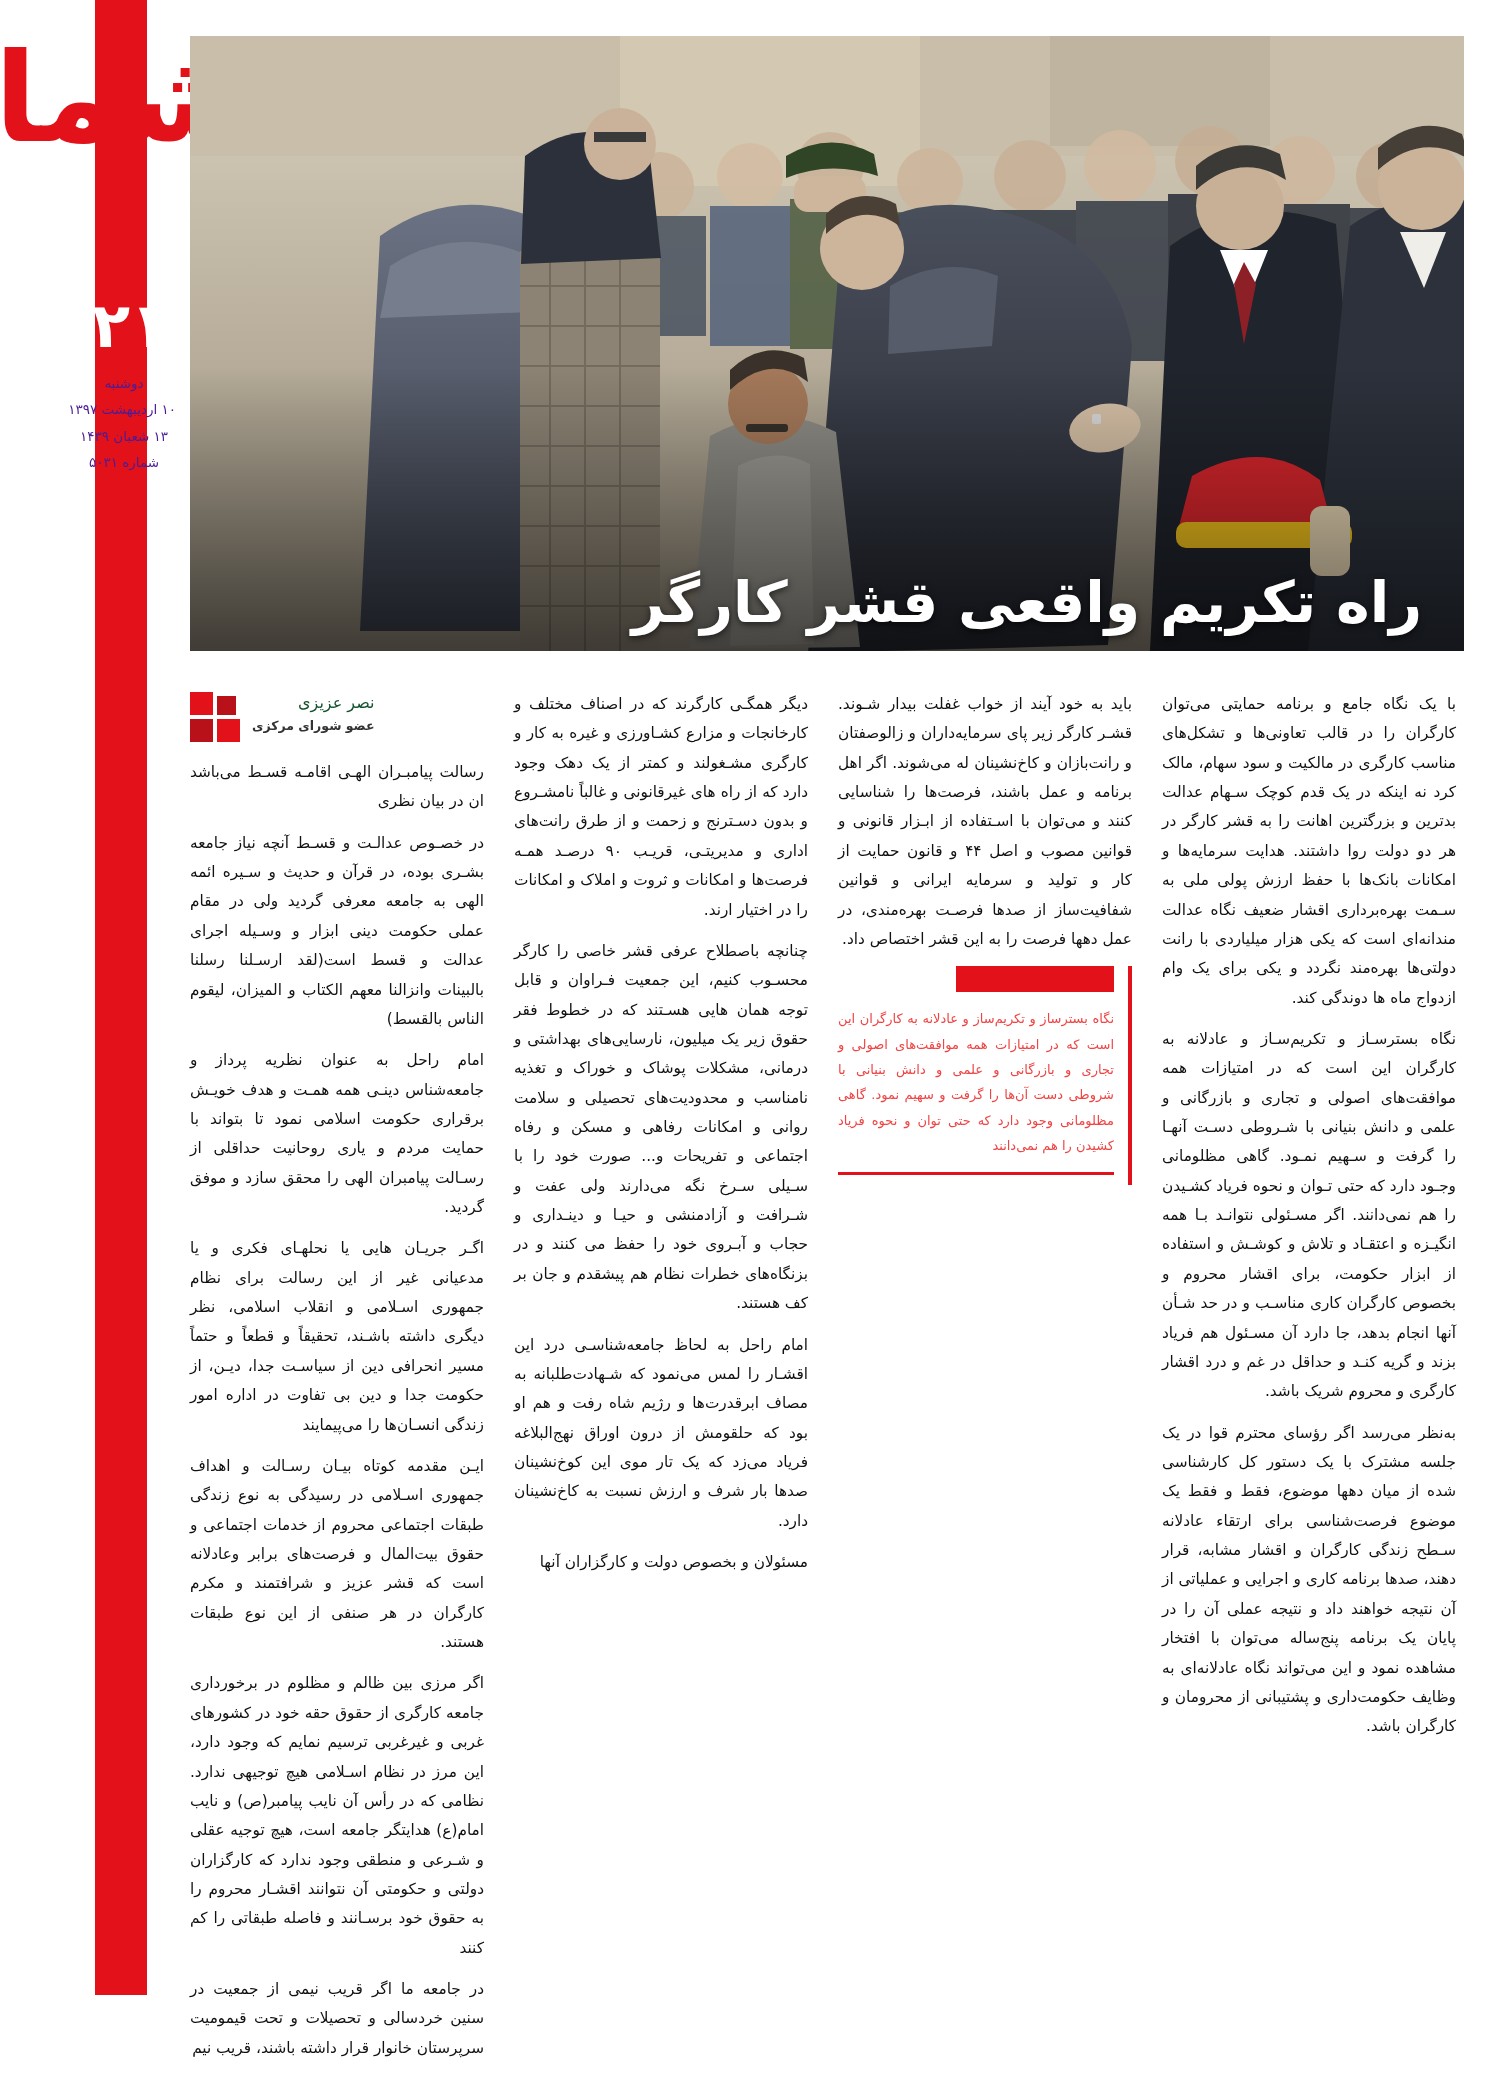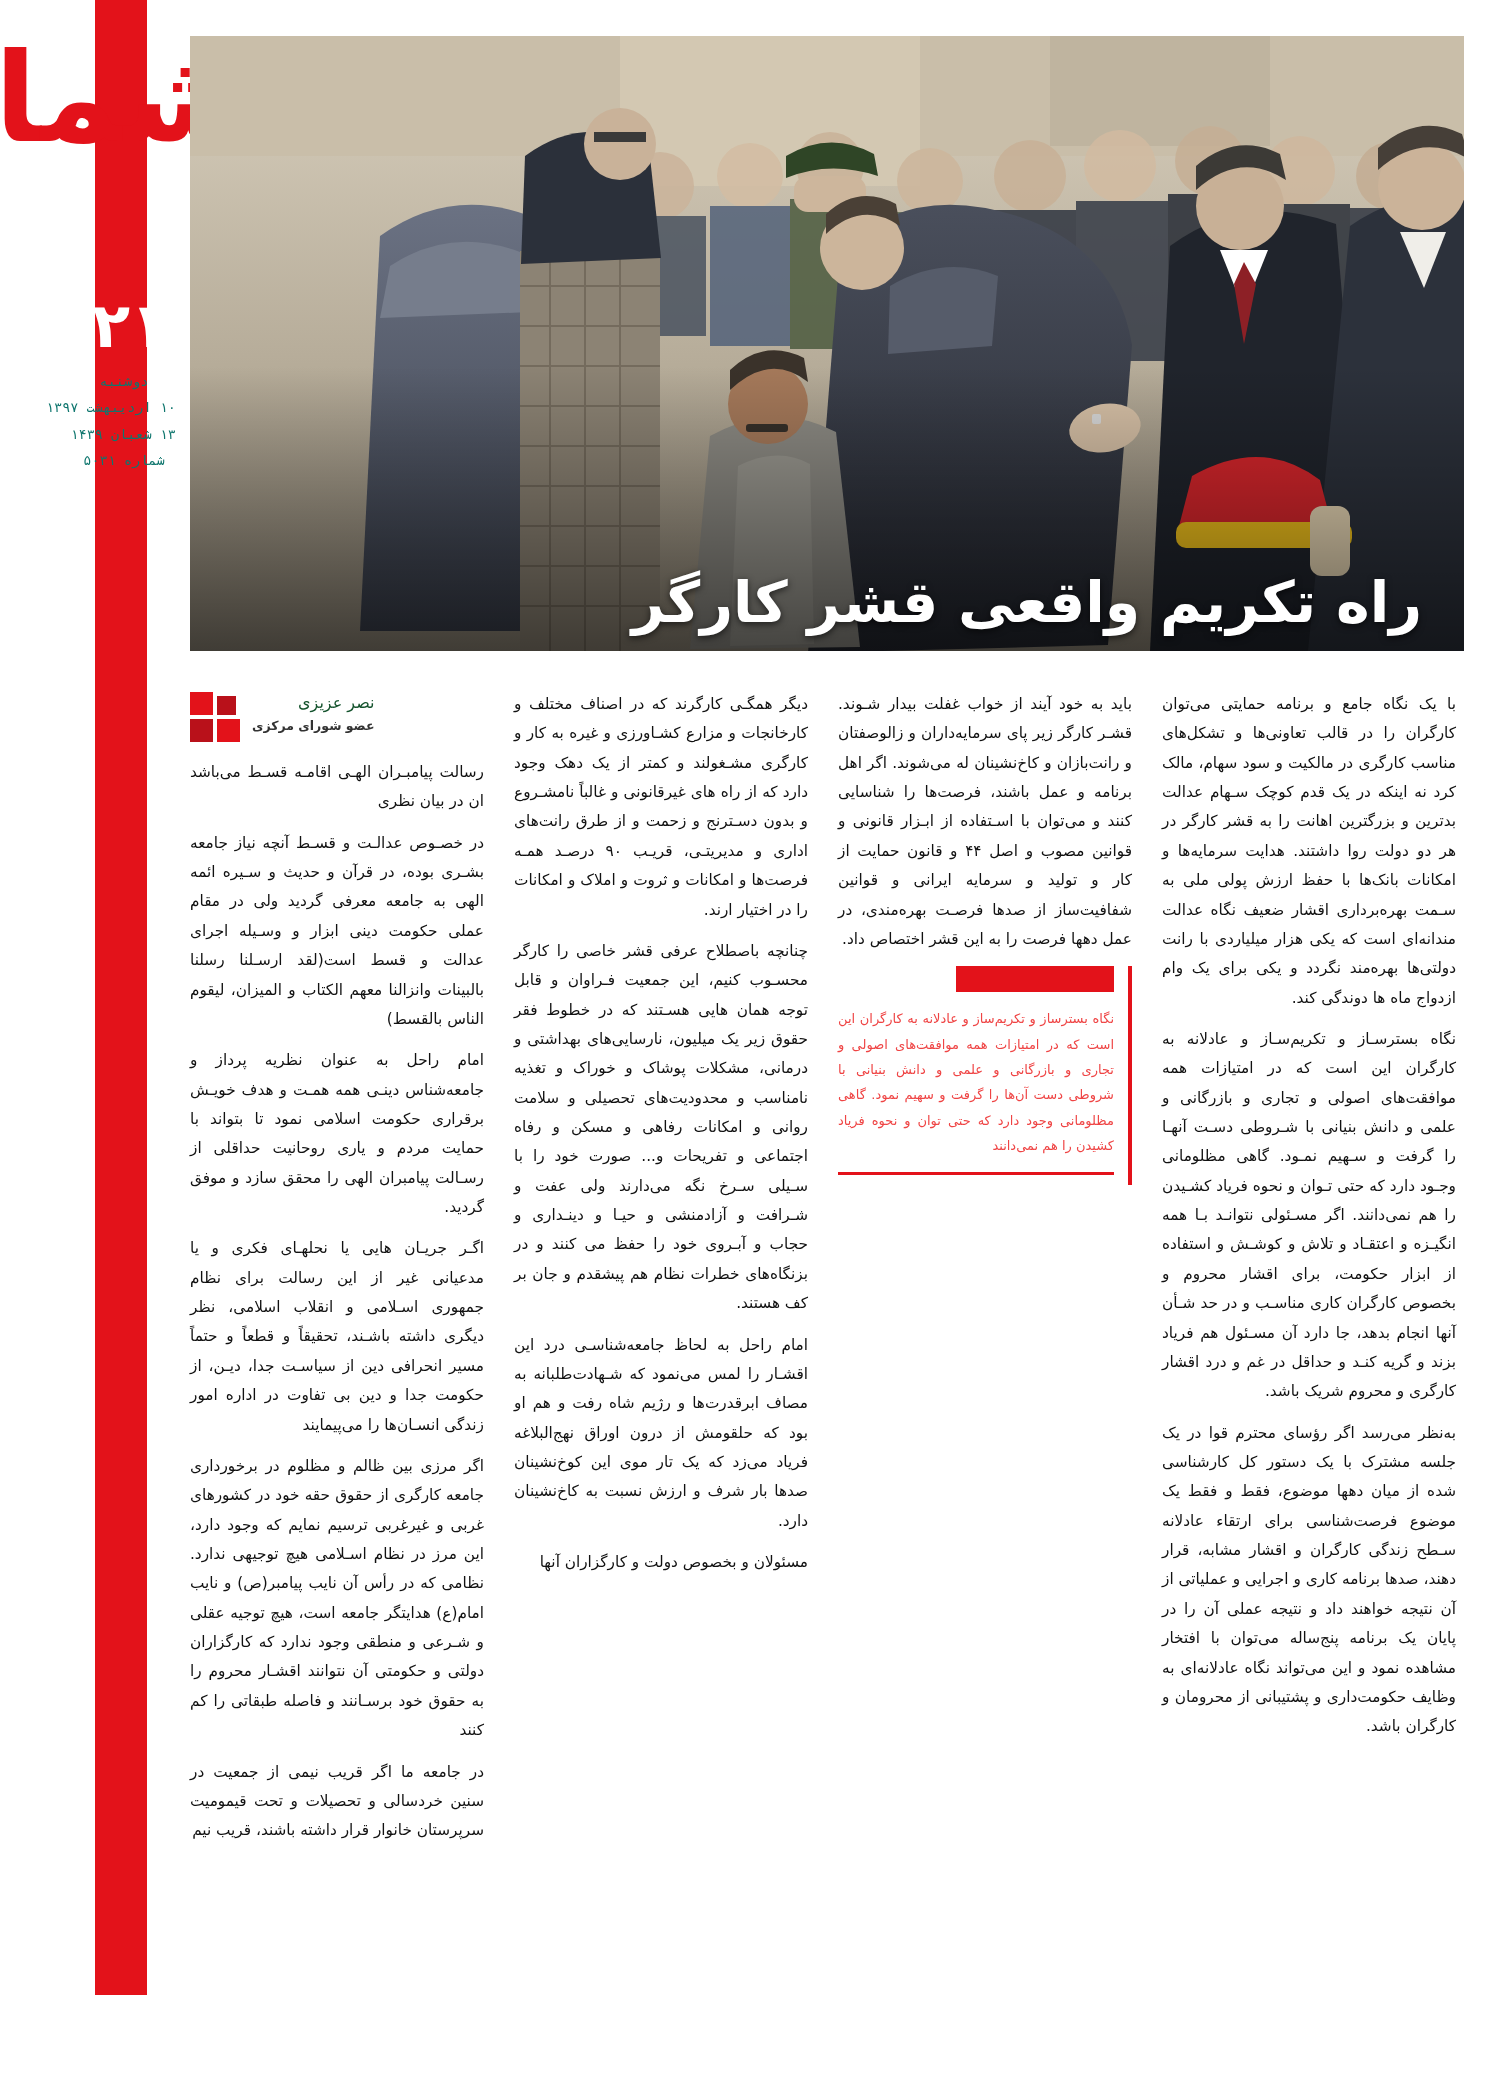--- a/index.html
+++ b/index.html
@@ -50,25 +50,24 @@
     font-weight: bold;
     line-height: 1;
     direction: rtl;
   }
   .issue-meta {
     position: absolute;
     left: 72px;
     top: 370px;
     width: 104px;
     text-align: center;
-    color: #0f766e;
+    color: #4c1d95;
     font-size: 13.5px;
     line-height: 1.95;
     direction: rtl;
-    font-family: Liberation Mono, monospace;
   }
   .issue-meta div { white-space: nowrap; }
 
   
   .hero {
     position: absolute;
     left: 190px;
     top: 36px;
     width: 1274px;
     height: 615px;
@@ -299,20 +298,21 @@
       </div>
       <div class="org-text">
         <div class="org-name">نصر عزیزی</div>
         <div class="org-role">عضو شورای مرکزی</div>
       </div>
     </div>
     <p>رسالت پیامبـران الهـی اقامـه قسـط می‌باشد ان در بیان نظری</p>
     <p>در خصـوص عدالـت و قسـط آنچه نیاز جامعه بشـری بوده، در قرآن و حدیث و سـیره ائمه الهی به جامعه معرفی گردید ولی در مقام عملی حکومت دینی ابزار و وسـیله اجرای عدالت و قسط است(لقد ارسـلنا رسلنا بالبینات وانزالنا معهم الکتاب و المیزان، لیقوم الناس بالقسط)</p>
     <p>امام راحل به عنوان نظریه پرداز و جامعه‌شناس دینـی همه همـت و هدف خویـش برقراری حکومت اسلامی نمود تا بتواند با حمایت مردم و یاری روحانیت حداقلی از رسـالت پیامبران الهی را محقق سازد و موفق گردید.</p>
     <p>اگـر جریـان هایی یا نحلهـای فکری و یا مدعیانی غیر از این رسالت برای نظام جمهوری اسـلامی و انقلاب اسلامی، نظر دیگری داشته باشـند، تحقیقاً و قطعاً و حتماً مسیر انحرافی دین از سیاسـت جدا، دیـن، از حکومت جدا و دین بی تفاوت در اداره امور زندگی انسـان‌ها را می‌پیمایند</p>
+    <p>ایـن مقدمه کوتاه بیـان رسـالت و اهداف جمهوری اسـلامی در رسیدگی به نوع زندگی طبقات اجتماعی محروم از خدمات اجتماعی و حقوق بیت‌المال و فرصت‌های برابر وعادلانه است که قشر عزیز و شرافتمند و مکرم کارگران در هر صنفی از این نوع طبقات هستند.</p>
     <p>اگر مرزی بین ظالم و مظلوم در برخورداری جامعه کارگری از حقوق حقه خود در کشورهای غربی و غیرغربی ترسیم نمایم که وجود دارد، این مرز در نظام اسـلامی هیچ توجیهی ندارد. نظامی که در رأس آن نایب پیامبر(ص) و نایب امام(ع) هدایتگر جامعه است، هیچ توجیه عقلی و شـرعی و منطقی وجود ندارد که کارگزاران دولتی و حکومتی آن نتوانند اقشـار محروم را به حقوق خود برسـانند و فاصله طبقاتی را کم کنند</p>
     <p>در جامعه ما اگر قریب نیمی از جمعیت در سنین خردسالی و تحصیلات و تحت قیمومیت سرپرستان خانوار قرار داشته باشند، قریب نیم</p>
   </div>
 
   <div class="col">
     <p>دیگر همگـی کارگرند که در اصناف مختلف و کارخانجات و مزارع کشـاورزی و غیره به کار و کارگری مشـغولند و کمتر از یک دهک وجود دارد که از راه های غیرقانونی و غالباً نامشـروع و بدون دسـترنج و زحمت و از طرق رانت‌های اداری و مدیریتـی، قریـب ۹۰ درصـد همـه فرصت‌ها و امکانات و ثروت و املاک و امکانات را در اختیار ارند.</p>
     <p>چنانچه باصطلاح عرفی قشر خاصی را کارگر محسـوب کنیم، این جمعیت فـراوان و قابل توجه همان هایی هسـتند که در خطوط فقر حقوق زیر یک میلیون، نارسایی‌های بهداشتی و درمانی، مشکلات پوشاک و خوراک و تغذیه نامناسب و محدودیت‌های تحصیلی و سلامت روانی و امکانات رفاهی و مسکن و رفاه اجتماعی و تفریحات و... صورت خود را با سـیلی سـرخ نگه می‌دارند ولی عفت و شـرافت و آزادمنشی و حیـا و دینـداری و حجاب و آبـروی خود را حفظ می کنند و در بزنگاه‌های خطرات نظام هم پیشقدم و جان بر کف هستند.</p>
     <p>امام راحل به لحاظ جامعه‌شناسـی درد این اقشـار را لمس می‌نمود که شـهادت‌طلبانه به مصاف ابرقدرت‌ها و رژیم شاه رفت و هم او بود که حلقومش از درون اوراق نهج‌البلاغه فریاد می‌زد که یک تار موی این کوخ‌نشینان صدها بار شرف و ارزش نسبت به کاخ‌نشینان دارد.</p>
     <p>مسئولان و بخصوص دولت و کارگزاران آنها</p>
   </div>

